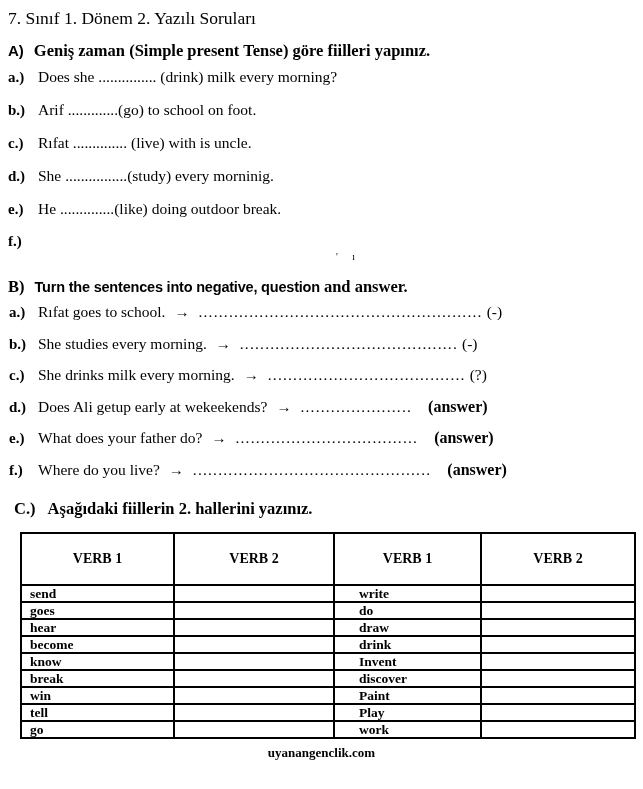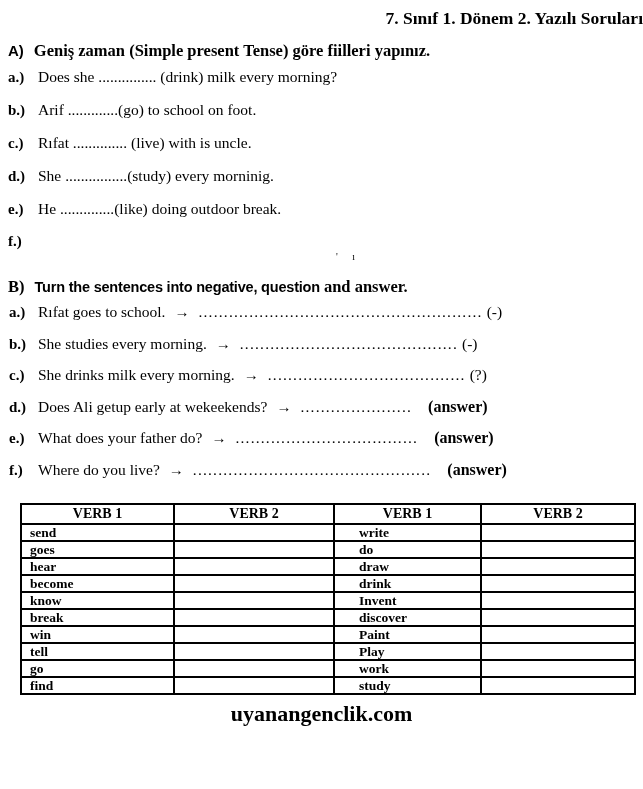--- a/index.html
+++ b/index.html
@@ -5,24 +5,24 @@
   html,body { margin:0; padding:0; background:#ffffff; }
   .page {
     position:relative;
     width:643px; height:789px;
     background:#ffffff;
     color:#000;
     font-family:"Liberation Serif", serif;
     overflow:hidden;
   }
   .title {
-    margin:6px 0 0 0;
-    text-align:right;
+    margin:6px 0 0 8px;
+    text-align:left;
     font-size:17.5px;
-    font-weight:bold;
+    font-weight:normal;
     line-height:24px;
   }
   .sec-heading { margin:9px 0 0 8px; line-height:24px; white-space:nowrap; }
   .sec-label-sans {
     font-family:"Liberation Sans", sans-serif;
     font-weight:bold; font-size:15px; margin-right:10px;
   }
   .sec-label-serif { font-weight:bold; font-size:16.5px; margin-right:10px; }
   .sec-text { font-weight:bold; font-size:16.5px; }
   .sec-text-sans { font-family:"Liberation Sans", sans-serif; font-weight:bold; font-size:14.5px; letter-spacing:-0.2px; }
@@ -49,30 +49,30 @@
     table-layout:fixed;
     margin:11px 0 0 20px;
     width:614px;
   }
   table.verbs th, table.verbs td {
     border:2px solid #000;
     font-family:"Liberation Serif", serif;
     overflow:hidden;
   }
   table.verbs th {
-    height:18px; font-size:14px; font-weight:bold; text-align:center; padding:0;
+    height:18px; font-size:14px; font-weight:bold; text-align:center; padding:16px;
   }
   table.verbs td {
     height:15px; font-size:13.5px; font-weight:bold; text-align:left;
     padding:0 0 0 8px; line-height:15px;
   }
   table.verbs td:nth-child(3) { padding-left:24px; }
   .footer {
     margin-top:6px; text-align:center;
-    font-size:22px; font-weight:bold;
+    font-size:13px; font-weight:bold;
   }
   .stray-marks {
     position:absolute; left:336px; top:251px;
     font-size:10px; letter-spacing:6px; color:#000;
   }
 </style>
 </head>
 <body>
 
 <div class="page">
@@ -166,20 +166,23 @@
 
       <div class="b-row">
         <span class="lbl">f.)</span>
         <span class="sentence">Where do you live?</span>
         <span class="arrow">→</span>
         <span class="dots">...............................................</span>
         <span class="suffix">(answer)</span>
       </div>
     </div>
 
+  <div class="sec-heading c-heading">
+    <span class="sec-label-serif">C.)</span><span class="sec-text">Aşağıdaki fiillerin 2. hallerini yazınız.</span>
+  </div>
 
   <table class="verbs">
     <colgroup>
       <col style="width:153px">
         <col style="width:160px">
         <col style="width:147px">
         <col style="width:154px">
     </colgroup>
     <thead>
       <tr>
@@ -248,24 +251,18 @@
           <td></td>
         </tr>
 
         <tr>
           <td>go</td>
           <td></td>
           <td>work</td>
           <td></td>
         </tr>
 
-        <tr>
-          <td>find</td>
-          <td></td>
-          <td>study</td>
-          <td></td>
-        </tr>
       </tbody>
   </table>
 
   <div class="footer">uyanangenclik.com</div>
 
 </div>
 
 </body></html>

